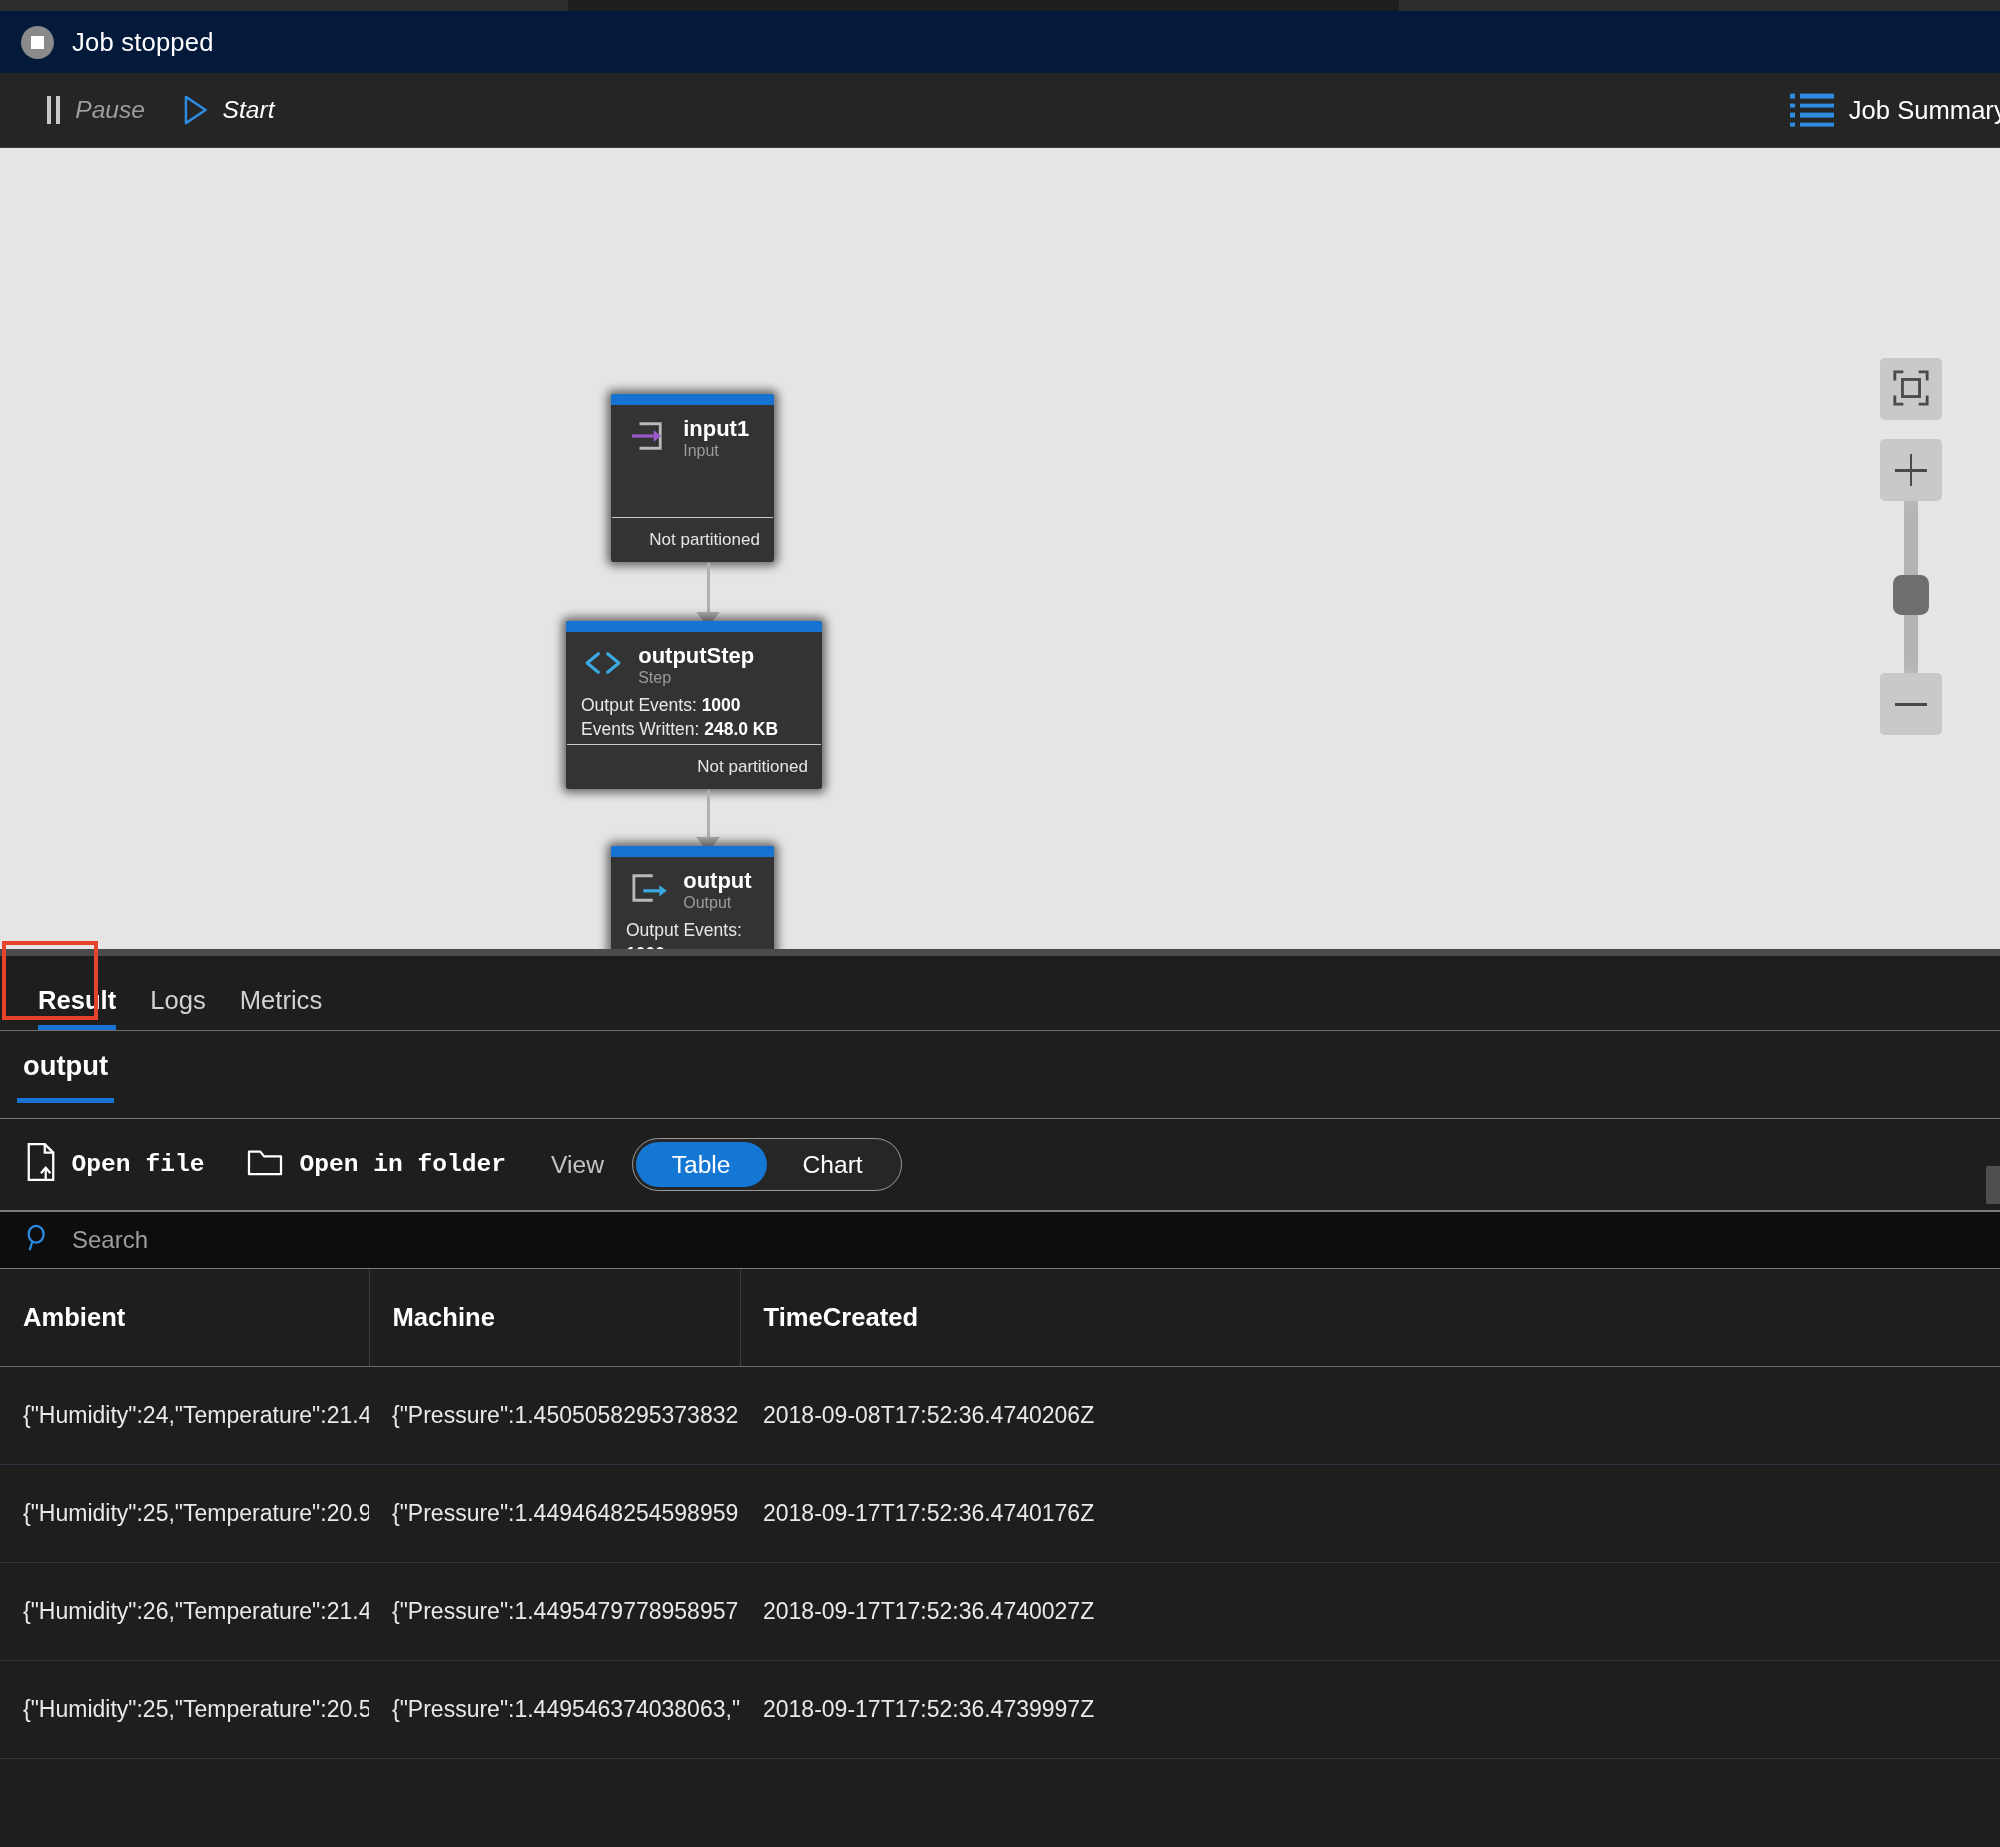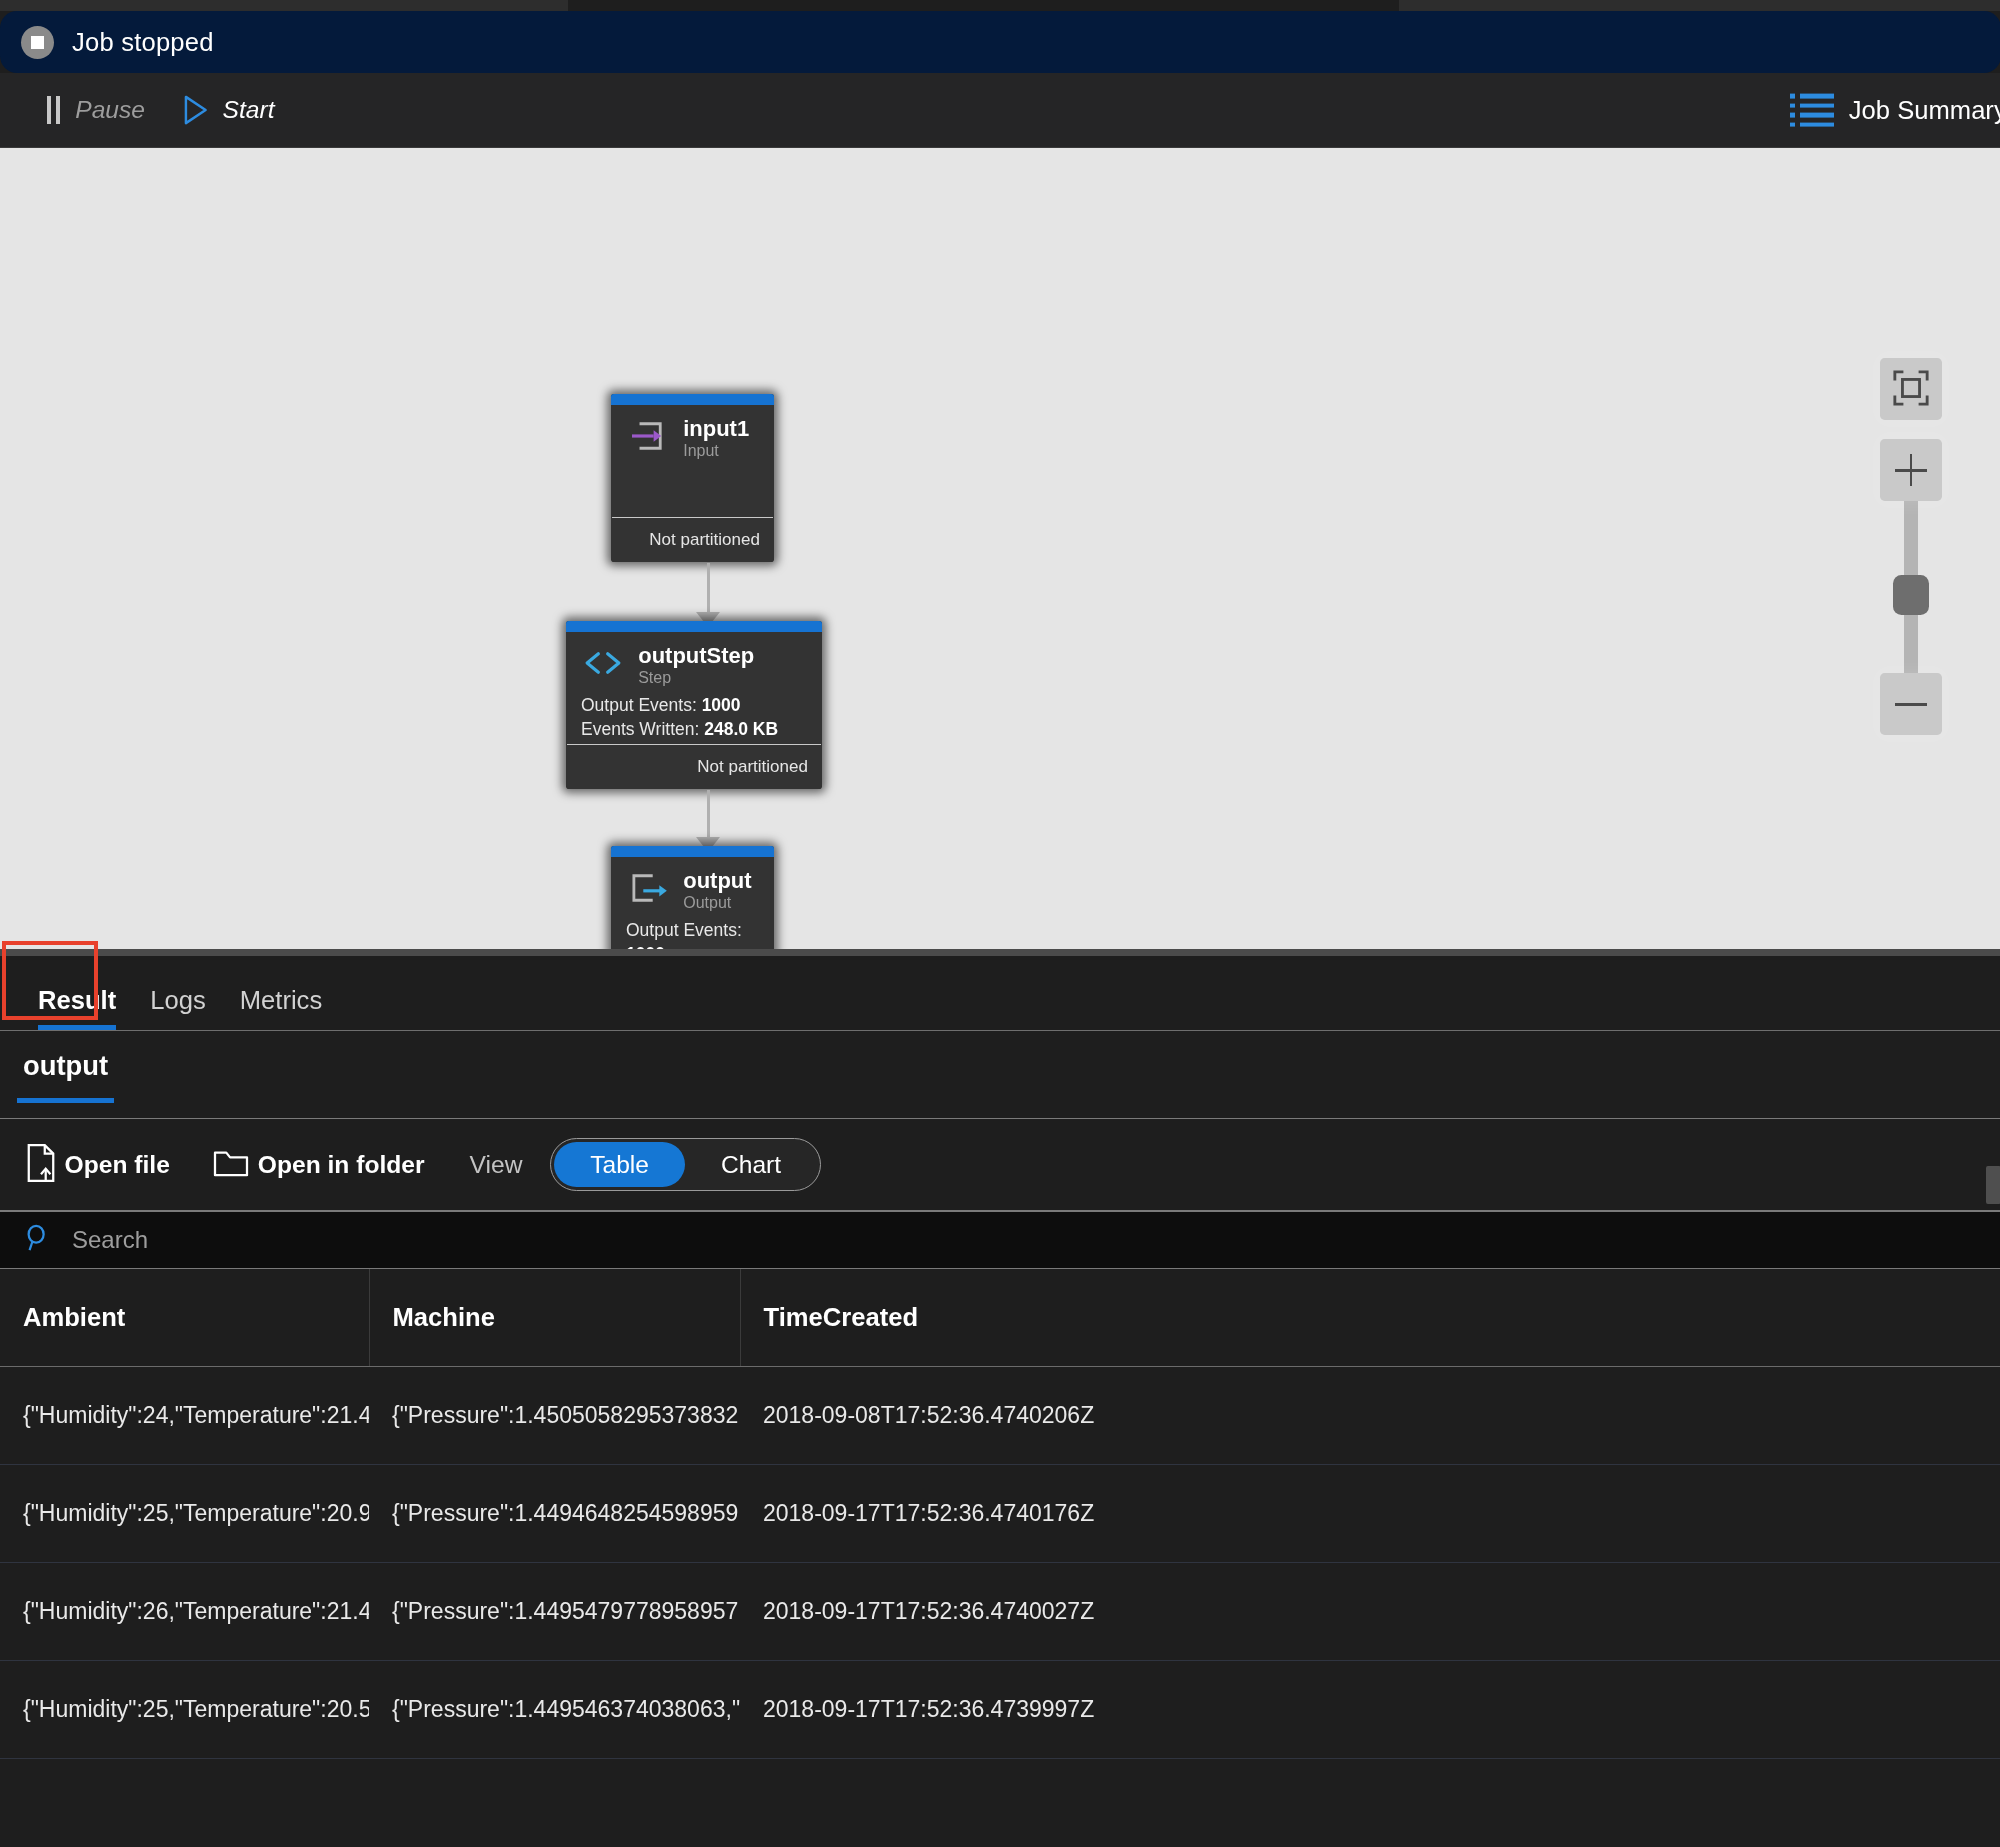--- a/index.html
+++ b/index.html
@@ -17,21 +17,20 @@
   .ts-c { flex: 1; background: #2d2d2d; }
 
   
   .status-banner {
     height: 62px;
     background: #041a3b;
     display: flex;
     align-items: center;
     padding-left: 21px;
     gap: 18px;
-    border-radius: 17px;
   }
   .status-dot {
     width: 33px; height: 33px; border-radius: 50%;
     background: #8a8a8a;
     display: flex; align-items: center; justify-content: center;
     flex: none;
   }
   .status-dot i { width: 12.3px; height: 12.3px; background: #ffffff; display:block; }
   .status-text { color: #ffffff; font-size: 25.6px; letter-spacing: 0.2px; }
 
@@ -159,21 +158,21 @@
     border: 4.7px solid #e8412c; pointer-events: none;
   }
   .tabs-rule { height: 0.9px; background: #6e6e6e; }
 
   .subhead { height: 87px; padding: 19px 0 0 23px; position: relative; }
   .subhead-title { color: #ffffff; font-size: 27.4px; font-weight: 600; display: inline-block; position: relative; padding-bottom: 21px; }
   .subhead-title .underline { position: absolute; left: -5.7px; right: -5.7px; bottom: 0; height: 4.7px; background: #1673d2; }
   .subhead-rule { height: 1.4px; background: #7a7a7a; }
 
   .actionbar { height: 91px; display: flex; align-items: center; padding-left: 24.6px; gap: 0; }
-  .act { display: flex; align-items: center; gap: 8px; }
+  .act { display: flex; align-items: center; gap: 15px; font-family: Liberation Mono, monospace; }
   .act + .act { margin-left: 42px; }
   .act-label { color: #ffffff; font-size: 24.6px; font-weight: 600; }
   .view-label { color: #c3c3c3; font-size: 24.6px; margin-left: 45px; }
   .seg {
     margin-left: 28px;
     height: 53px; border: 1.4px solid #9a9a9a; border-radius: 26.5px;
     display: flex; align-items: center; padding: 2.8px; background: #262626;
   }
   .seg-item {
     height: 45px; padding: 0 36px; border-radius: 23px;

